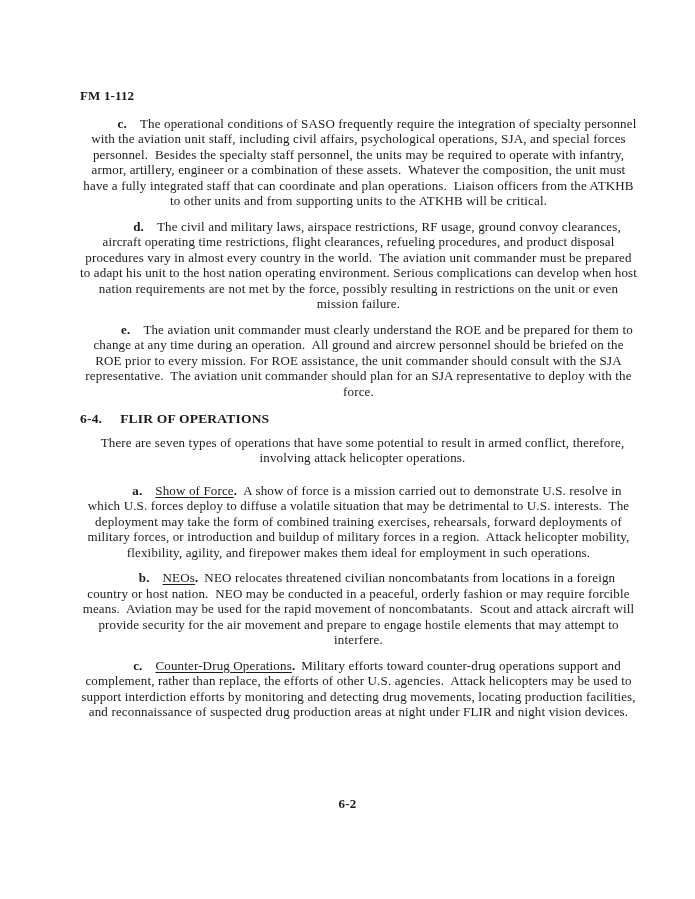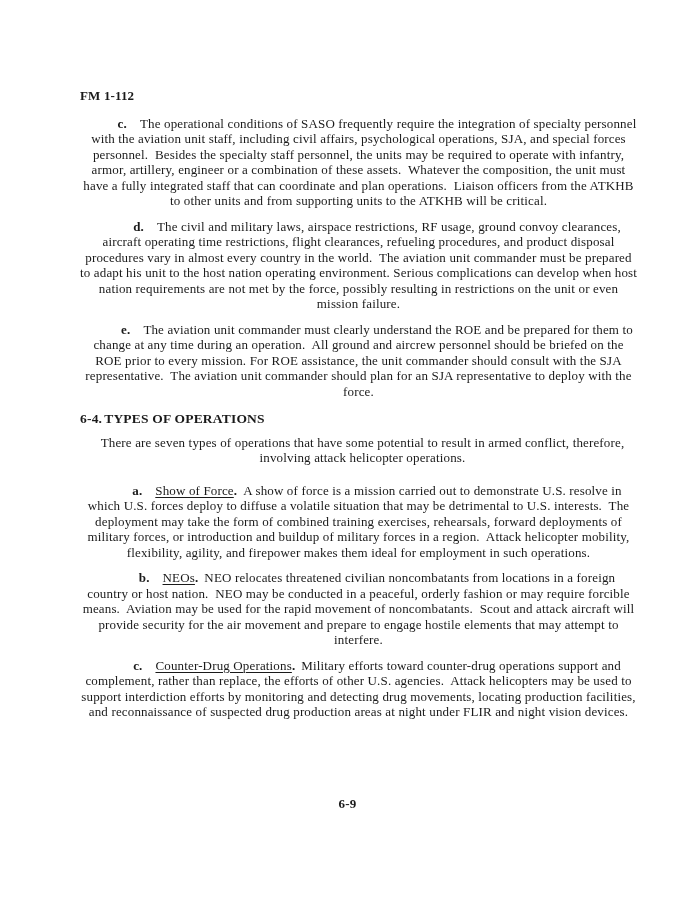--- a/index.html
+++ b/index.html
@@ -52,21 +52,21 @@
     white-space: pre-wrap;
   }
   h2.section-heading {
     font-size: 13.5px;
     font-weight: bold;
     margin: 12px 0 8px 0;
     line-height: 15.5px;
     letter-spacing: 0.2px;
   }
   .section-number {
-    margin-right: 2px;
+    margin-right: 18px;
   }
   .page-number {
     position: absolute;
     left: 0;
     right: 0;
     top: 796px;
     text-align: center;
     font-weight: bold;
   }
 </style>
@@ -76,25 +76,25 @@
 <div class="page">
 
   <div class="running-header">FM 1-112</div>
 
   <p class="para"><span class="plabel">c.</span><span class="ptext">The operational conditions of SASO frequently require the integration of specialty personnel with the aviation unit staff, including civil affairs, psychological operations, SJA, and special forces personnel.  Besides the specialty staff personnel, the units may be required to operate with infantry, armor, artillery, engineer or a combination of these assets.  Whatever the composition, the unit must have a fully integrated staff that can coordinate and plan operations.  Liaison officers from the ATKHB to other units and from supporting units to the ATKHB will be critical.</span></p>
 
   <p class="para"><span class="plabel">d.</span><span class="ptext">The civil and military laws, airspace restrictions, RF usage, ground convoy clearances, aircraft operating time restrictions, flight clearances, refueling procedures, and product disposal procedures vary in almost every country in the world.  The aviation unit commander must be prepared to adapt his unit to the host nation operating environment. Serious complications can develop when host nation requirements are not met by the force, possibly resulting in restrictions on the unit or even mission failure.</span></p>
 
   <p class="para"><span class="plabel">e.</span><span class="ptext">The aviation unit commander must clearly understand the ROE and be prepared for them to change at any time during an operation.  All ground and aircrew personnel should be briefed on the ROE prior to every mission. For ROE assistance, the unit commander should consult with the SJA  representative.  The aviation unit commander should plan for an SJA representative to deploy with the force.</span></p>
 
-  <h2 class="section-heading"><span class="section-number">6-4.</span><span class="section-title">TYPES OF OPERATIONS</span></h2>
+  <h2 class="section-heading"><span class="section-number">6-4.</span><span class="section-title">FLIR OF OPERATIONS</span></h2>
 
   <p class="para intro">There are seven types of operations that have some potential to result in armed conflict, therefore, involving attack helicopter operations.</p>
 
   <p class="para"><span class="plabel">a.</span><span class="lead">Show of Force</span><span class="leadp">.</span><span class="ptext">A show of force is a mission carried out to demonstrate U.S. resolve in which U.S. forces deploy to diffuse a volatile situation that may be detrimental to U.S. interests.  The deployment may take the form of combined training exercises, rehearsals, forward deployments of military forces, or introduction and buildup of military forces in a region.  Attack helicopter mobility, flexibility, agility, and firepower makes them ideal for employment in such operations.</span></p>
 
   <p class="para"><span class="plabel">b.</span><span class="lead">NEOs</span><span class="leadp">.</span><span class="ptext">NEO relocates threatened civilian noncombatants from locations in a foreign country or host nation.  NEO may be conducted in a peaceful, orderly fashion or may require forcible means.  Aviation may be used for the rapid movement of noncombatants.  Scout and attack aircraft will provide security for the air movement and prepare to engage hostile elements that may attempt to interfere.</span></p>
 
   <p class="para"><span class="plabel">c.</span><span class="lead">Counter-Drug Operations</span><span class="leadp">.</span><span class="ptext">Military efforts toward counter-drug operations support and complement, rather than replace, the efforts of other U.S. agencies.  Attack helicopters may be used to support interdiction efforts by monitoring and detecting drug movements, locating production facilities, and reconnaissance of suspected drug production areas at night under FLIR and night vision devices.</span></p>
 
-  <div class="page-number">6-9</div>
+  <div class="page-number">6-2</div>
 
 </div>
 
 </body></html>

